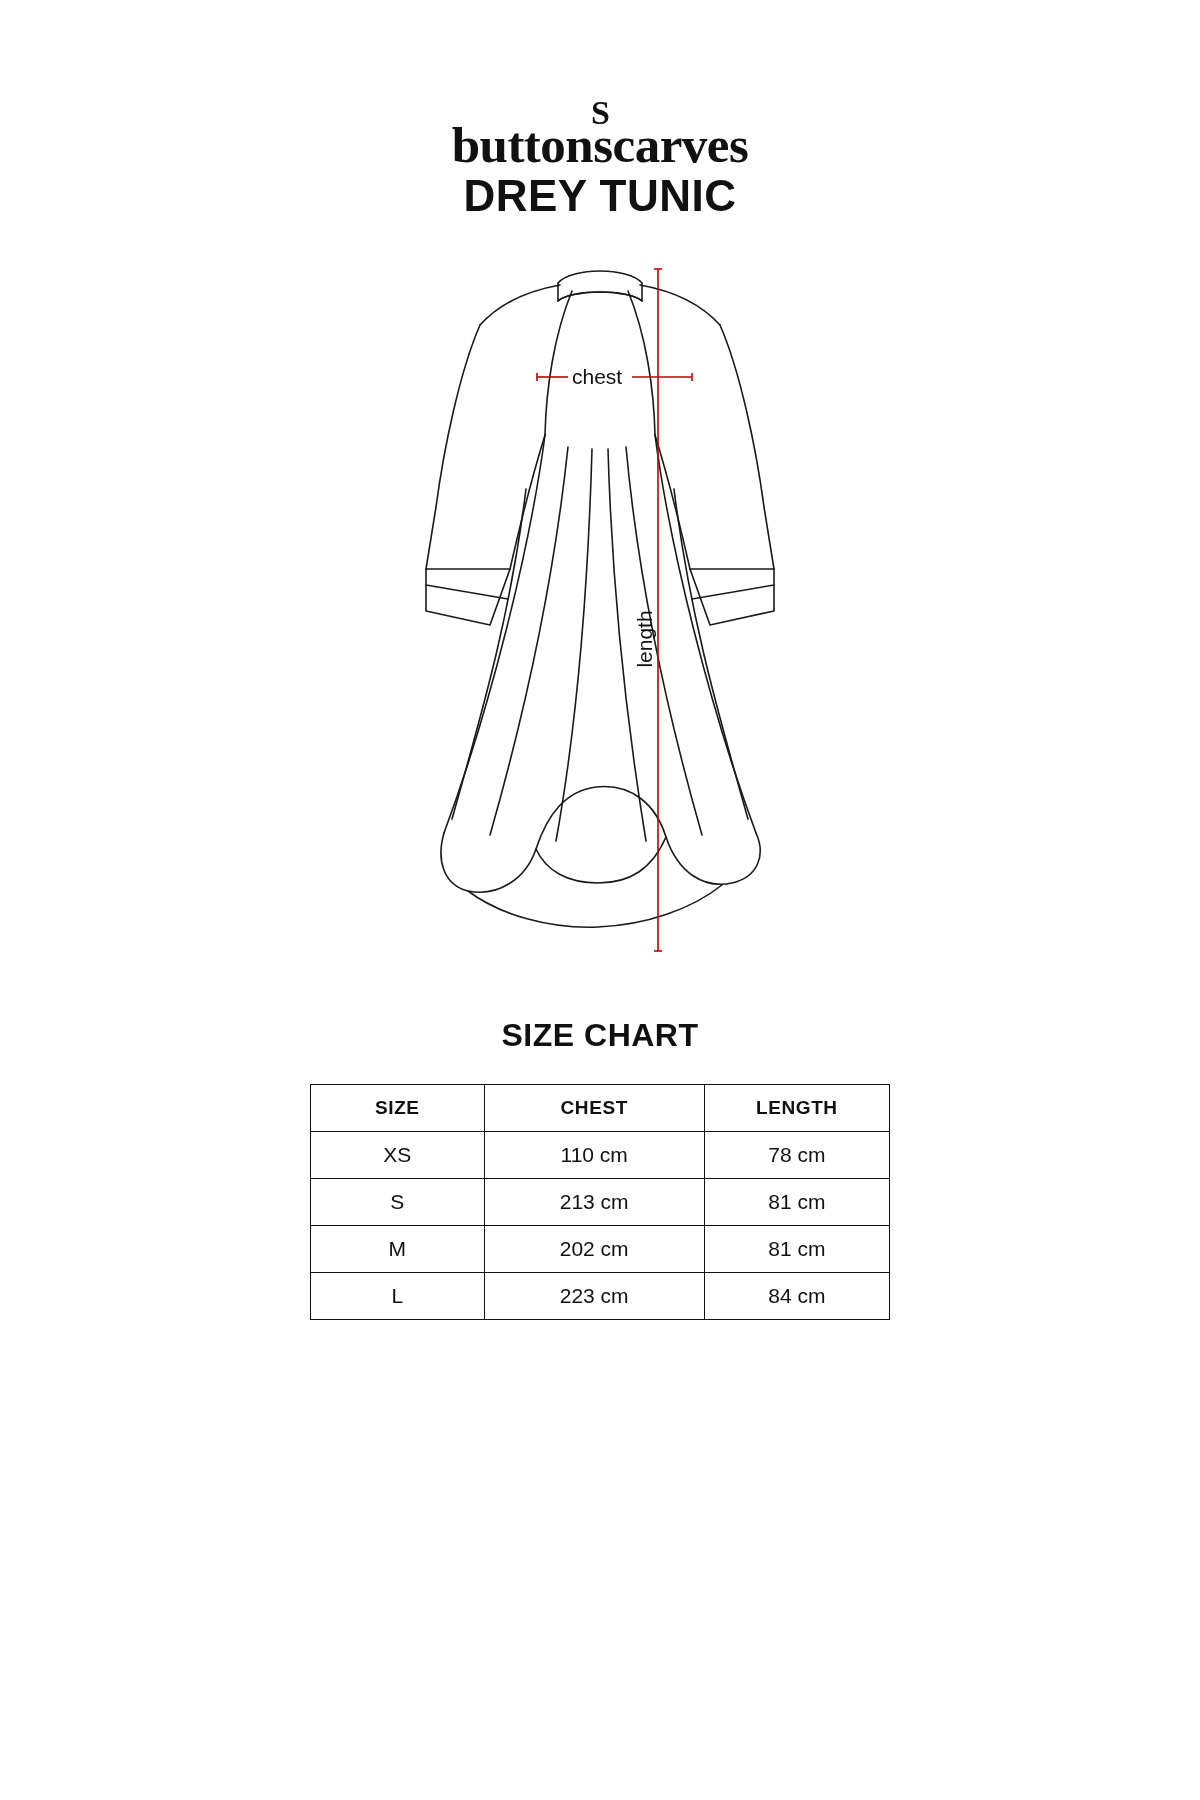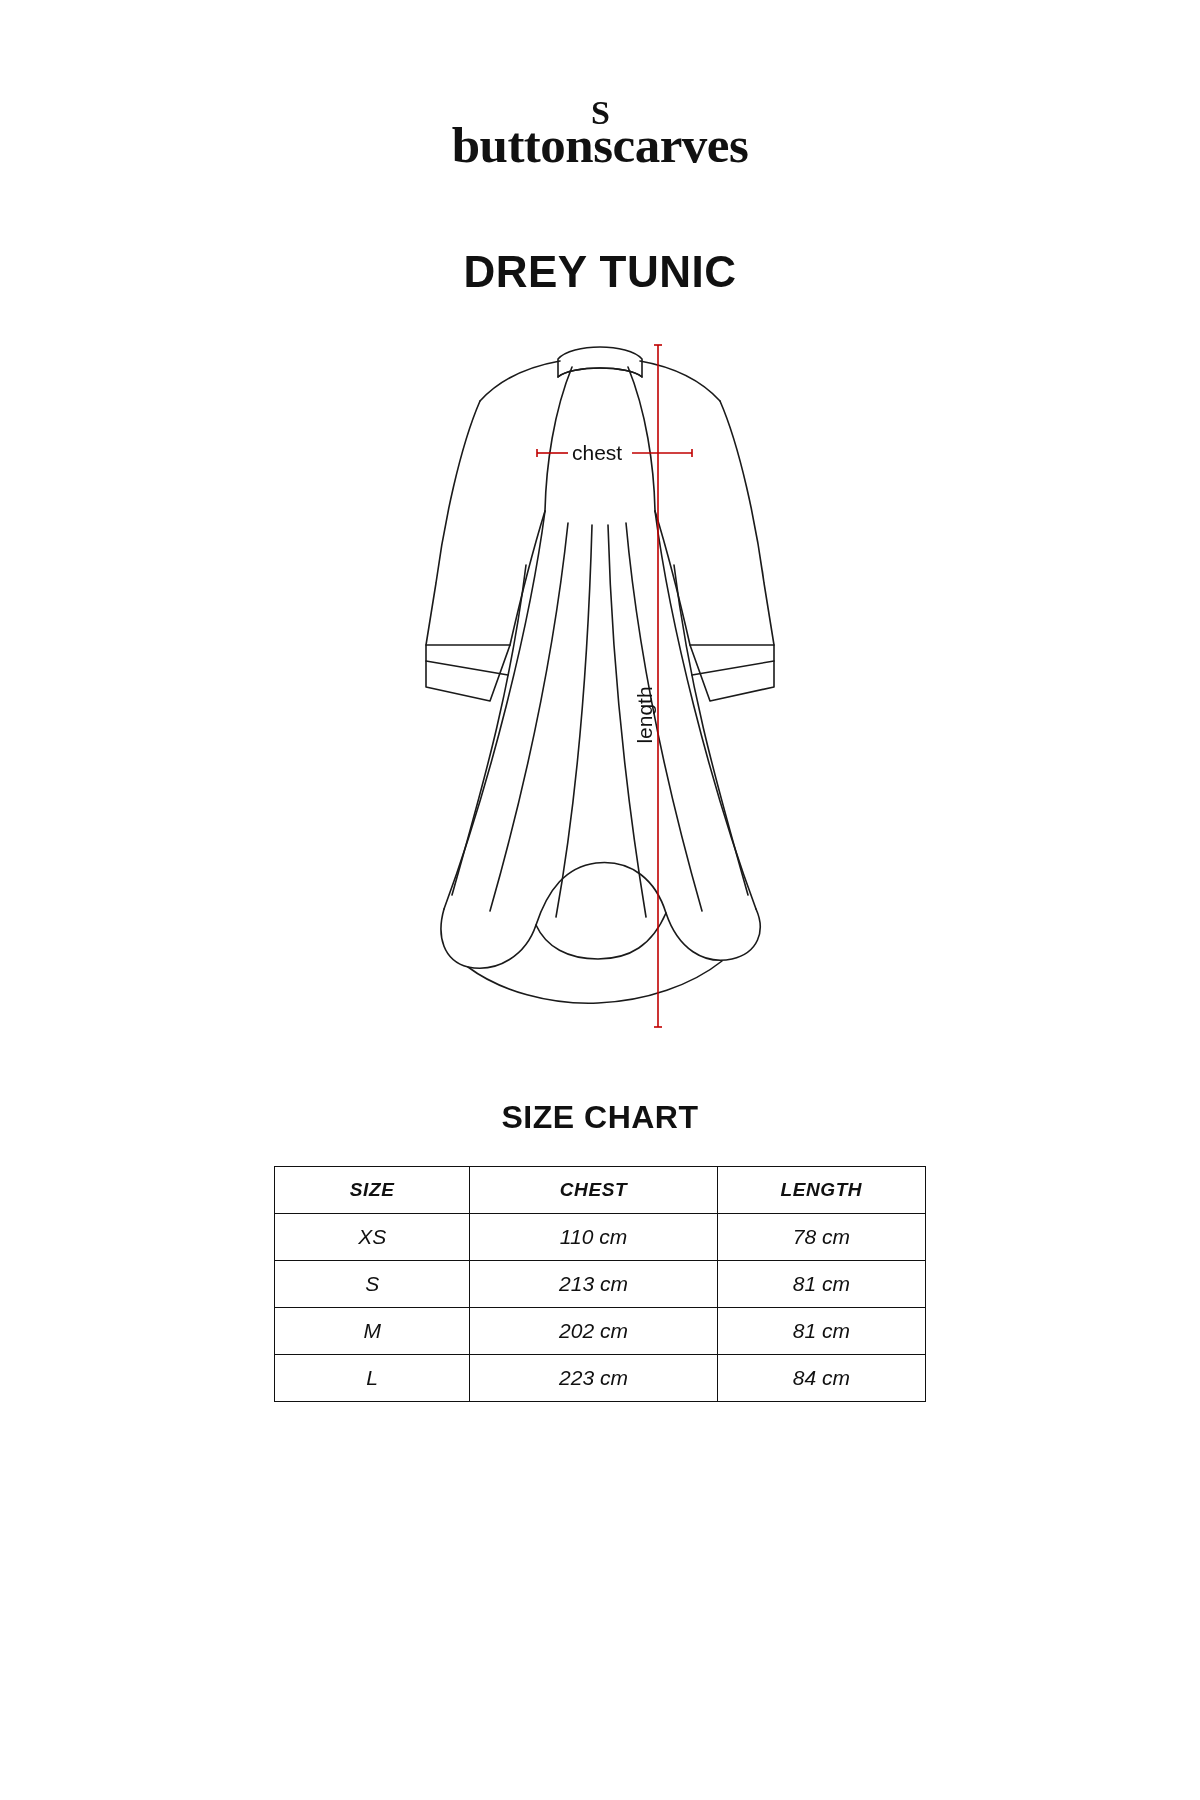--- a/index.html
+++ b/index.html
@@ -42,21 +42,20 @@
     letter-spacing: -0.5px;
     display: block;
   }
 
   
   .product-title {
     text-align: center;
     font-size: 44px;
     font-weight: bold;
     letter-spacing: 0.5px;
-    margin-top: 76px;
   }
 
   
   .illustration-wrap {
     margin-top: 18px;
     display: flex;
     justify-content: center;
   }
   .illustration-wrap svg {
     display: block;
@@ -66,27 +65,26 @@
     font-size: 21px;
     fill: #111111;
   }
 
   
   .section-title {
     text-align: center;
     font-size: 32px;
     font-weight: bold;
     letter-spacing: 0.5px;
-    margin-top: 24px;
+    margin-top: 18px;
   }
   table.size-table {
     margin: 30px auto 0 auto;
     border-collapse: collapse;
-    width: 652px;
-    font-style: italic;
+    width: 580px;
   }
   table.size-table th,
   table.size-table td {
     border: 1px solid #111111;
     text-align: center;
     font-size: 21px;
     height: 46px;
     padding: 0 6px;
   }
   table.size-table th {

